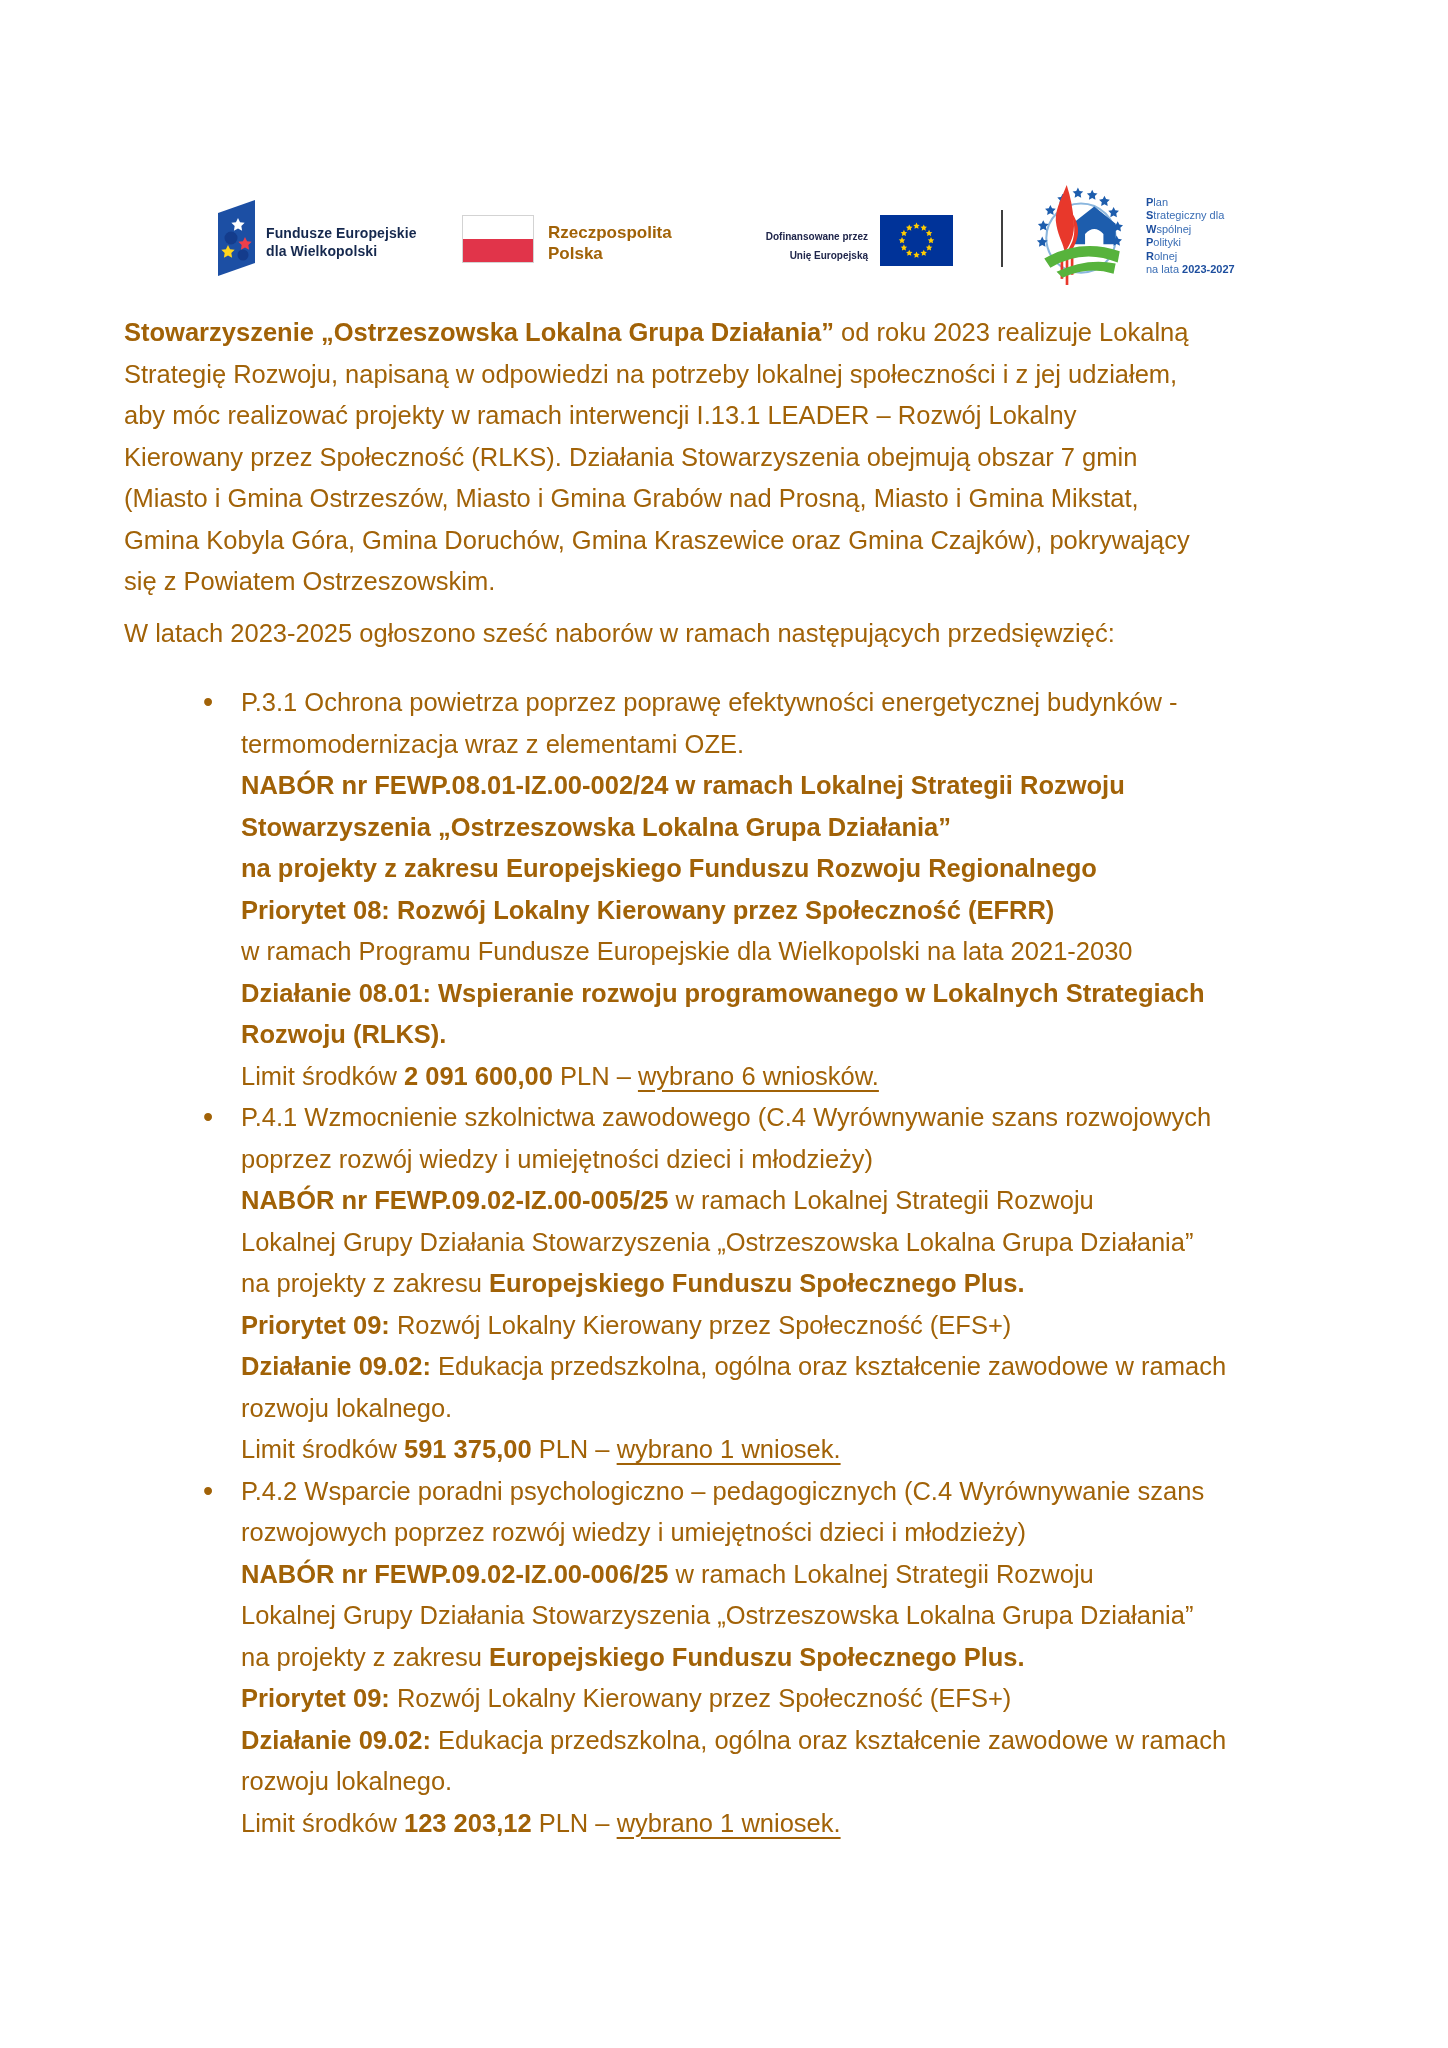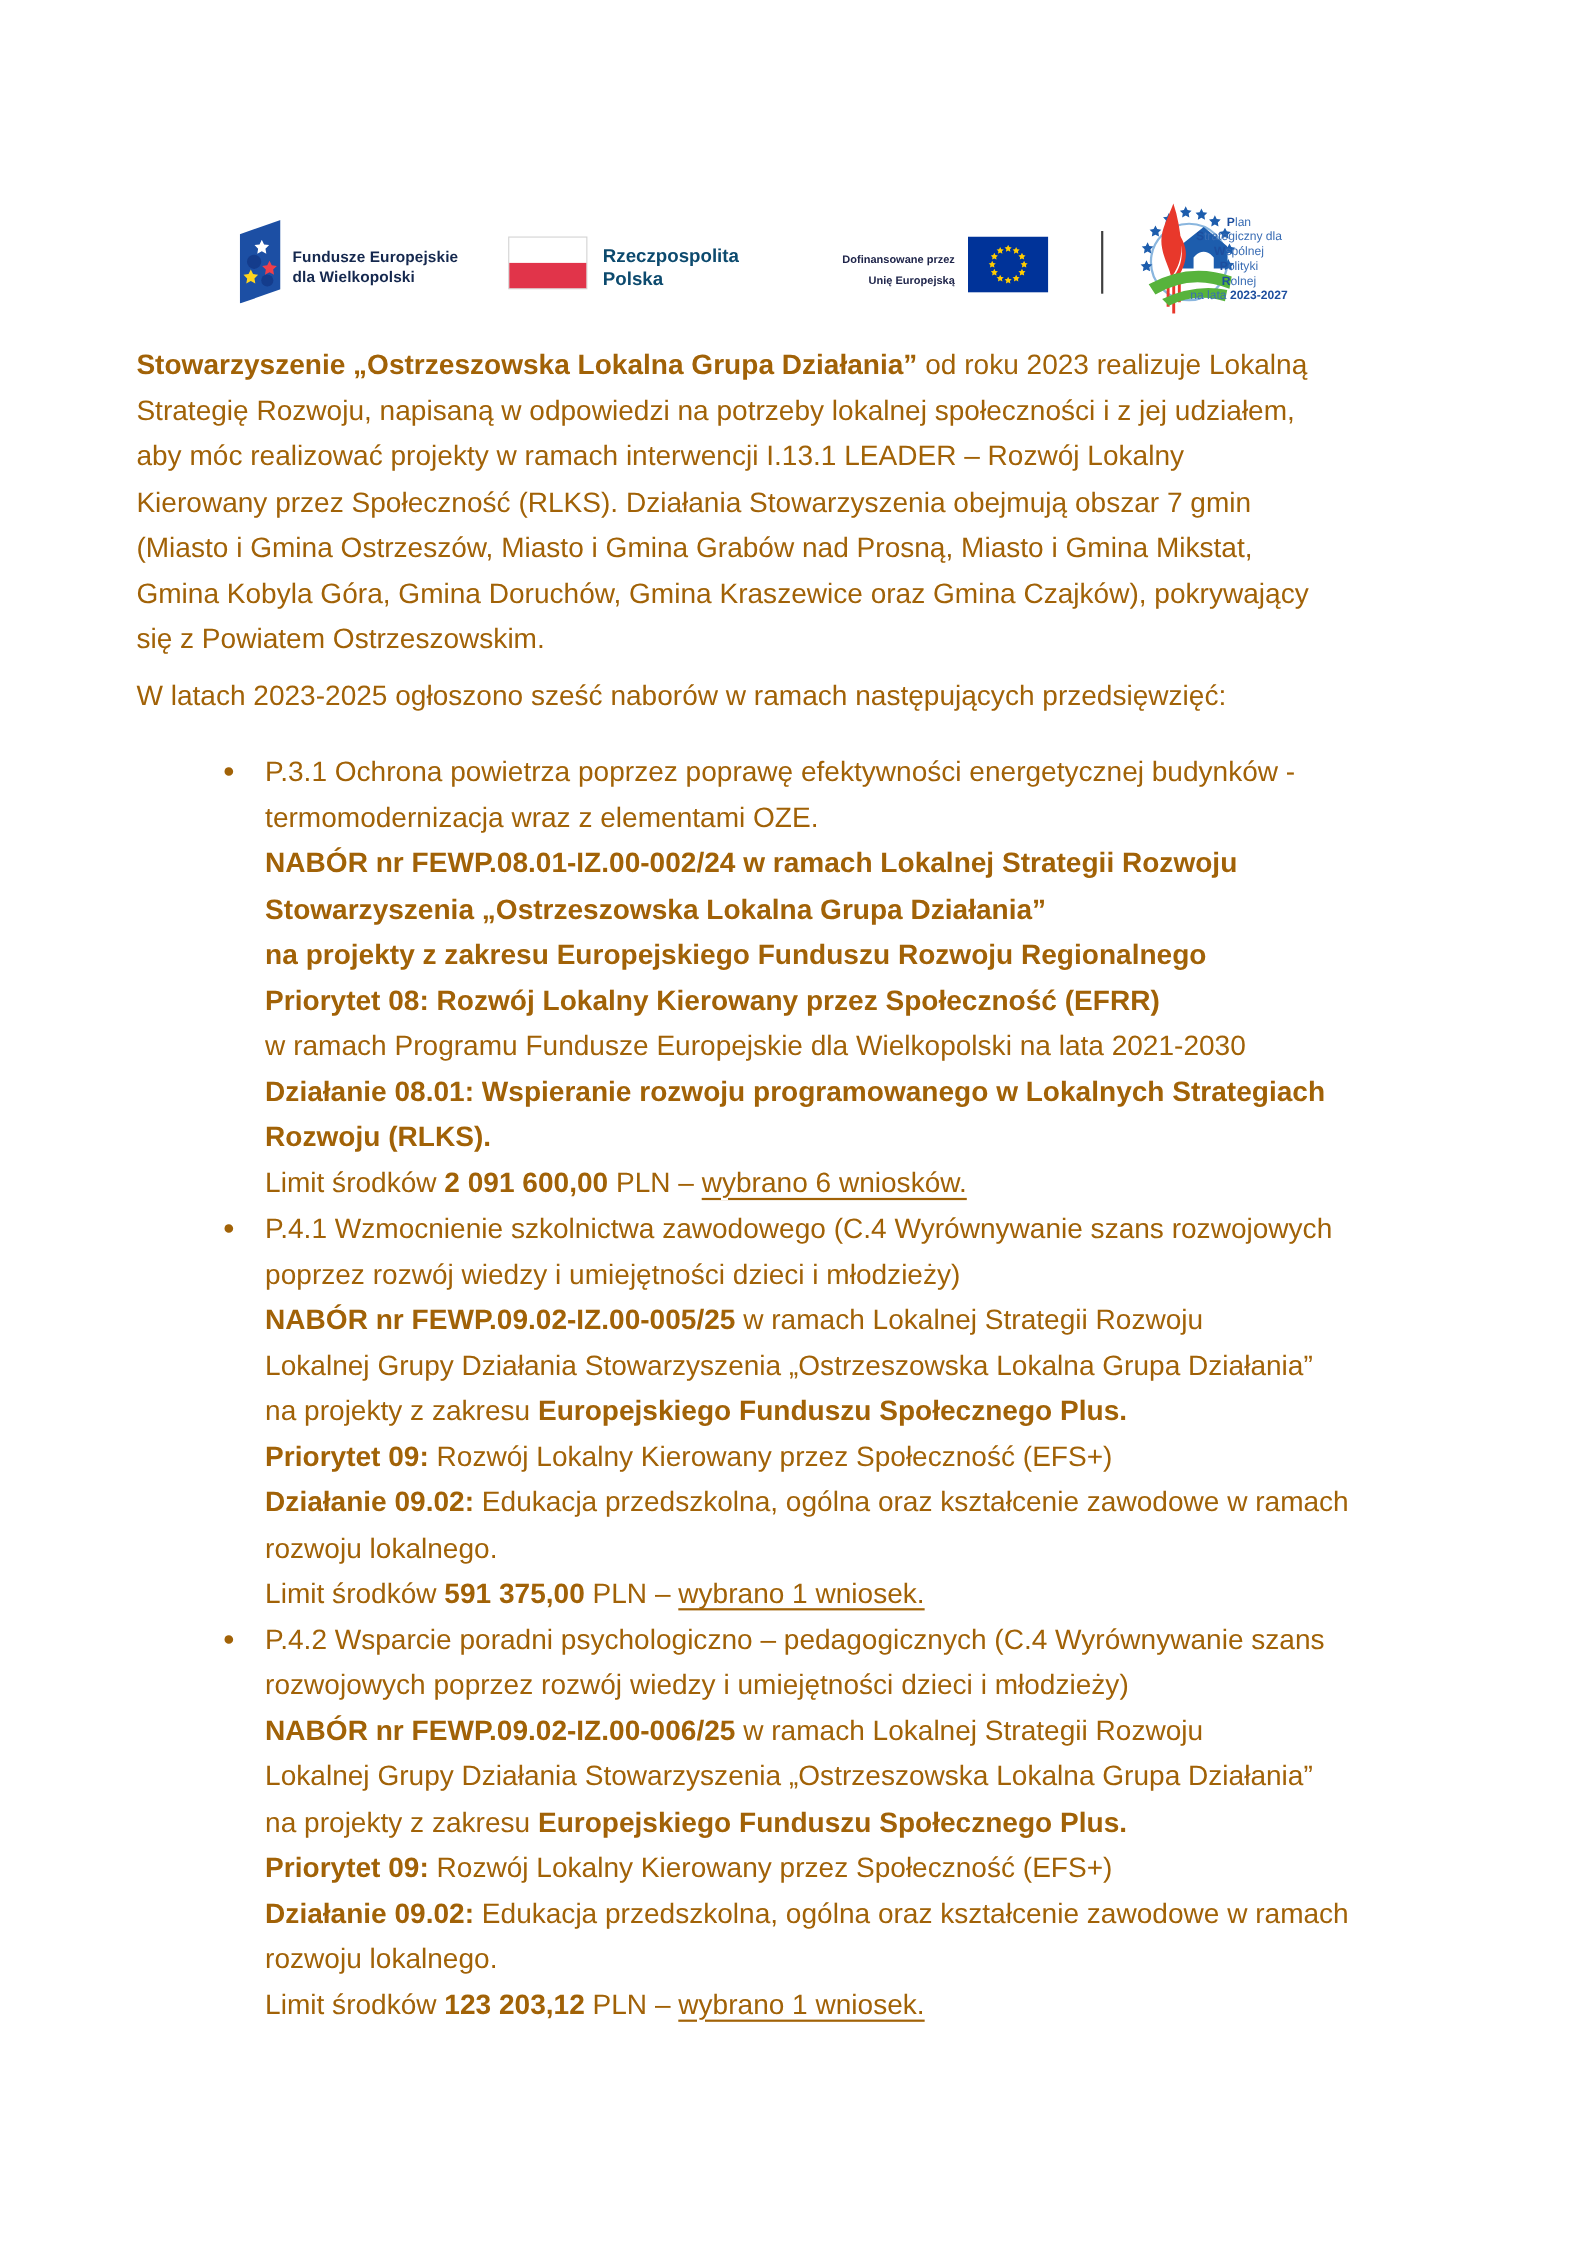--- a/index.html
+++ b/index.html
@@ -6,26 +6,26 @@
   .page{position:relative;width:1448px;height:2048px;background:#ffffff;margin:0 auto;
         font-family:"Liberation Sans",sans-serif;color:#000;overflow:hidden;}
 
   
   .hdr{position:absolute;left:0;top:0;width:1448px;height:300px;}
   .hdr-abs{position:absolute;}
   .fe-flag{left:218px;top:200px;width:37px;height:76px;}
   .fe-label{left:266px;top:224px;font-size:14px;font-weight:700;color:#15284e;line-height:18px;letter-spacing:.1px;}
   .pl-flag{left:462px;top:215px;width:72px;height:48px;border:1px solid #d3d3d3;box-sizing:border-box;background:#fff;}
   .pl-flag .red{position:absolute;left:0;bottom:0;width:100%;height:50%;background:#e1344a;}
-  .pl-label{left:548px;top:222px;font-size:17px;font-weight:700;color:#0c4a6e;line-height:21px;}
+  .pl-label{left:548px;top:222px;font-size:17px;font-weight:700;color:#a16207;line-height:21px;}
   .eu-label{left:688px;top:227px;width:180px;text-align:right;font-size:10px;font-weight:700;color:#20264b;line-height:19px;}
   .eu-flag{left:880px;top:215px;width:73px;height:51px;}
   .vdiv{left:1001px;top:210px;width:2px;height:57px;background:#3f3f3f;}
   .pswpr-logo{left:1030px;top:180px;width:104px;height:108px;}
-  .pswpr-label{left:1082px;top:196px;font-size:11px;line-height:13.4px;color:#3a6db4;font-weight:400;text-align:center;}
+  .pswpr-label{left:1146px;top:196px;font-size:11px;line-height:13.4px;color:#3a6db4;font-weight:400;}
   .pswpr-label .b{font-weight:700;color:#1d4e9e;}
 
   
   .doc{position:absolute;left:124px;top:312px;width:1176px;font-size:25.5px;line-height:41.5px;color:#a16207;}
   .line{white-space:nowrap;}
   .b{font-weight:700;}
   .iu{text-decoration:underline;text-decoration-thickness:1.5px;text-underline-offset:5px;}
   .p2{margin-top:10px;}
   .list{margin-top:28px;}
   .item{position:relative;padding-left:117px;}

